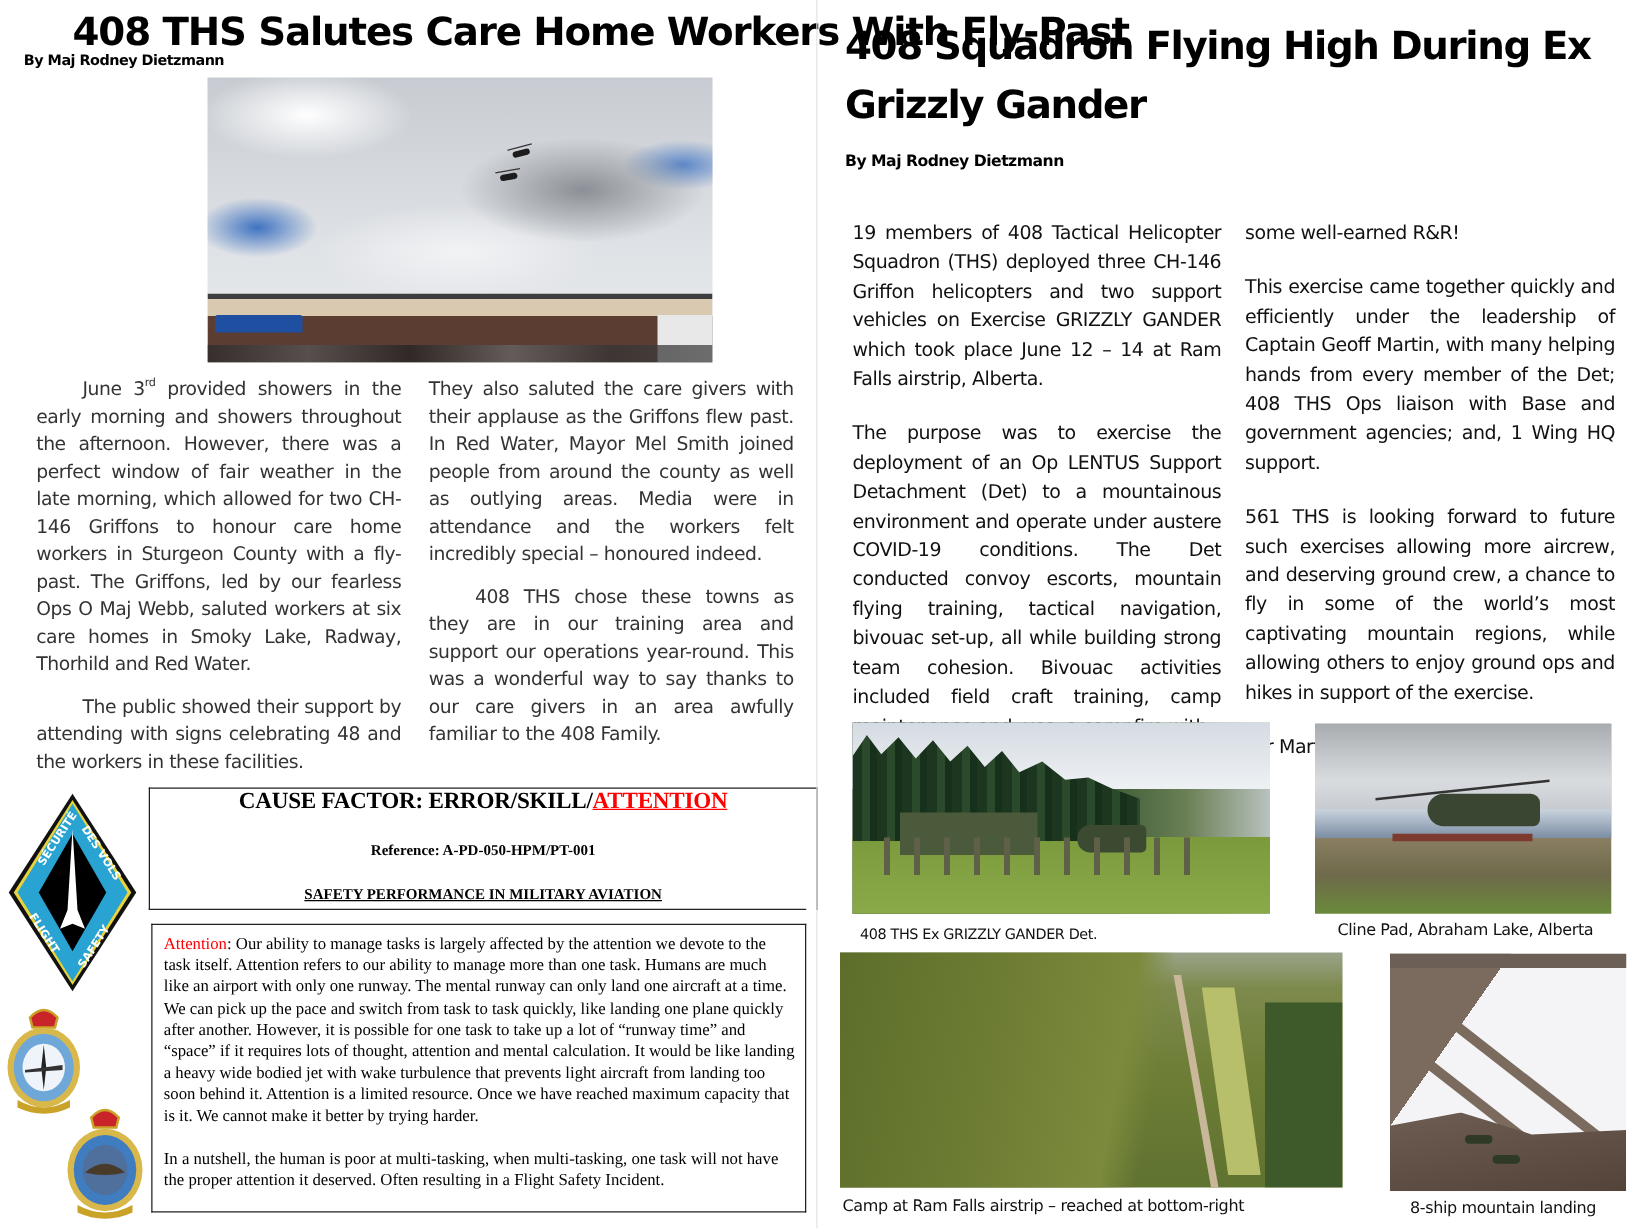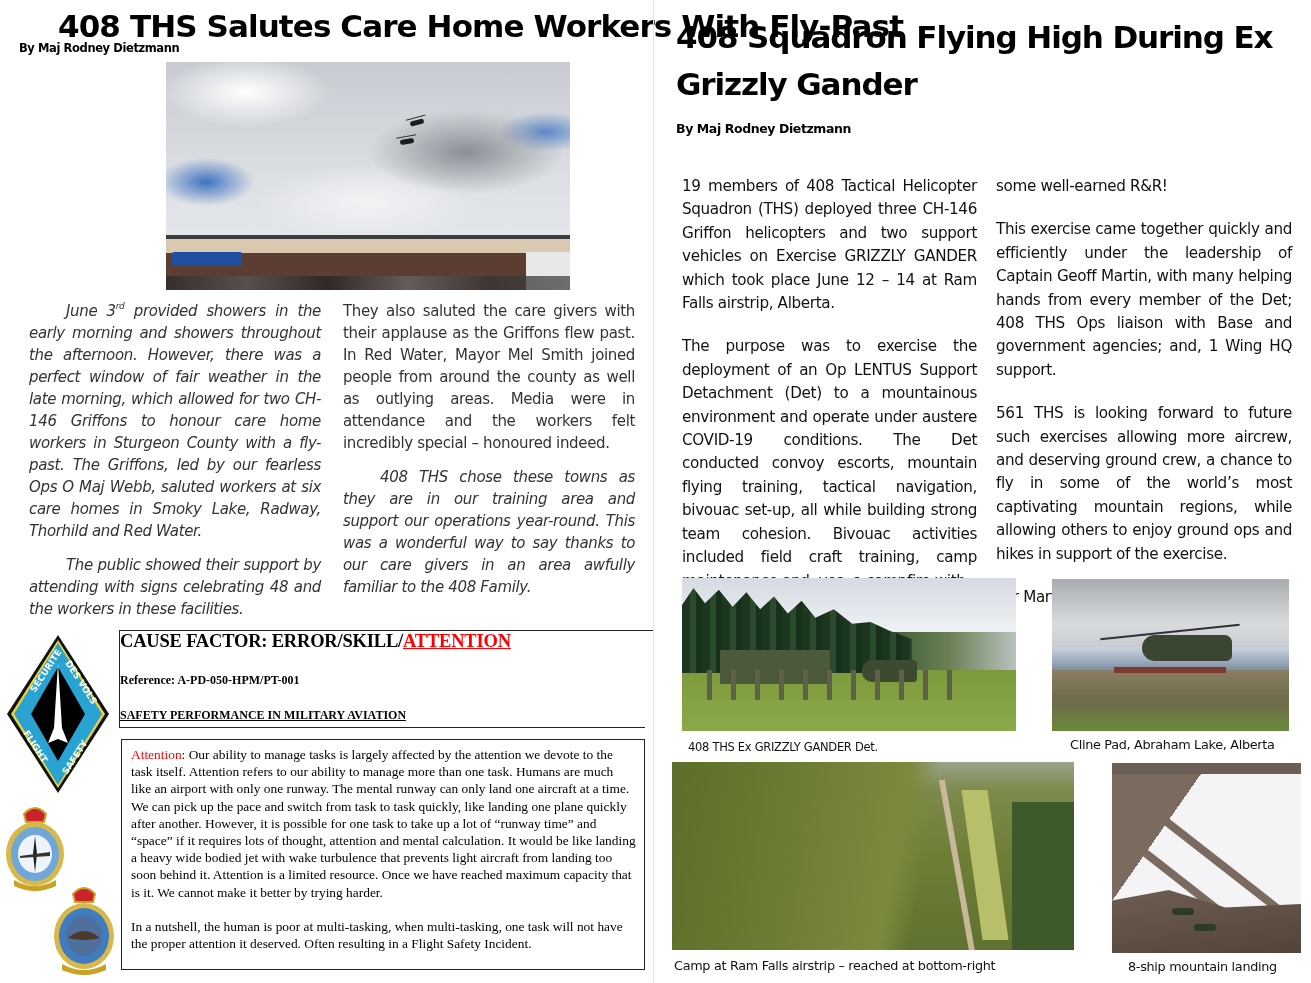--- a/index.html
+++ b/index.html
@@ -38,30 +38,30 @@
     .flypast-garage { position: absolute; right: 0; bottom: 0; width: 44px; height: 38px; background: #e8e8e8; }
     .flypast-tent { position: absolute; left: 6px; bottom: 24px; width: 70px; height: 14px; background: #1f4fa0; border-radius: 2px 2px 0 0; }
     .flypast-crowd { position: absolute; left: 0; right: 0; bottom: 0; height: 14px; background: linear-gradient(90deg, #2a2a2a, #555 20%, #222 40%, #666 60%, #333 80%, #444); opacity: .75; }
     .heli { position: absolute; width: 14px; height: 5px; background: #1c1c1c; border-radius: 3px; }
     .heli::before { content: ""; position: absolute; left: -3px; top: -3px; width: 20px; height: 1px; background: #333; }
     .heli-1 { left: 244px; top: 58px; transform: rotate(-15deg); }
     .heli-2 { left: 234px; top: 77px; transform: rotate(-10deg); }
 
     .col { font-family: "DejaVu Sans", sans-serif; font-size: 15px; line-height: 22px; color: #333; text-align: justify; letter-spacing: -0.35px; }
     .col p { margin-bottom: 12px; }
-    .col p.indent { text-indent: 37px; font-style: italic; }
+    .col p.indent { text-indent: 37px; }
     .left-col-1 { left: 29px; top: 300px; width: 292px; }
     .left-col-2 { left: 343px; top: 300px; width: 292px; }
     sup { font-size: 9px; line-height: 0; vertical-align: 7px; }
 
     
     .cf-head {
       left: 119px; top: 630px; width: 535px; height: 98px;
       border: 1px solid #222; border-bottom: none;
-      font-family: "Liberation Serif", "DejaVu Serif", serif; text-align: left; color: #000;
+      font-family: "Liberation Serif", "DejaVu Serif", serif; text-align: center; color: #000;
     }
     .cf-title { margin-top: 0px; font-weight: bold; font-size: 18.5px; letter-spacing: -0.2px; }
     .cf-title .red { color: #ff0000; text-decoration: underline; }
     .cf-ref { margin-top: 21px; font-weight: bold; font-size: 12px; }
     .cf-sub { margin-top: 20px; font-weight: bold; font-size: 12px; text-decoration: underline; }
     .cf-sep { left: 119px; top: 727px; width: 526px; height: 1px; background: #222; }
     .cf-body {
       left: 121px; top: 739px; width: 524px; height: 231px;
       border: 1px solid #222; border-bottom: none; overflow: hidden;
       font-family: "Liberation Serif", "DejaVu Serif", serif; font-size: 13.4px; line-height: 17.2px;

